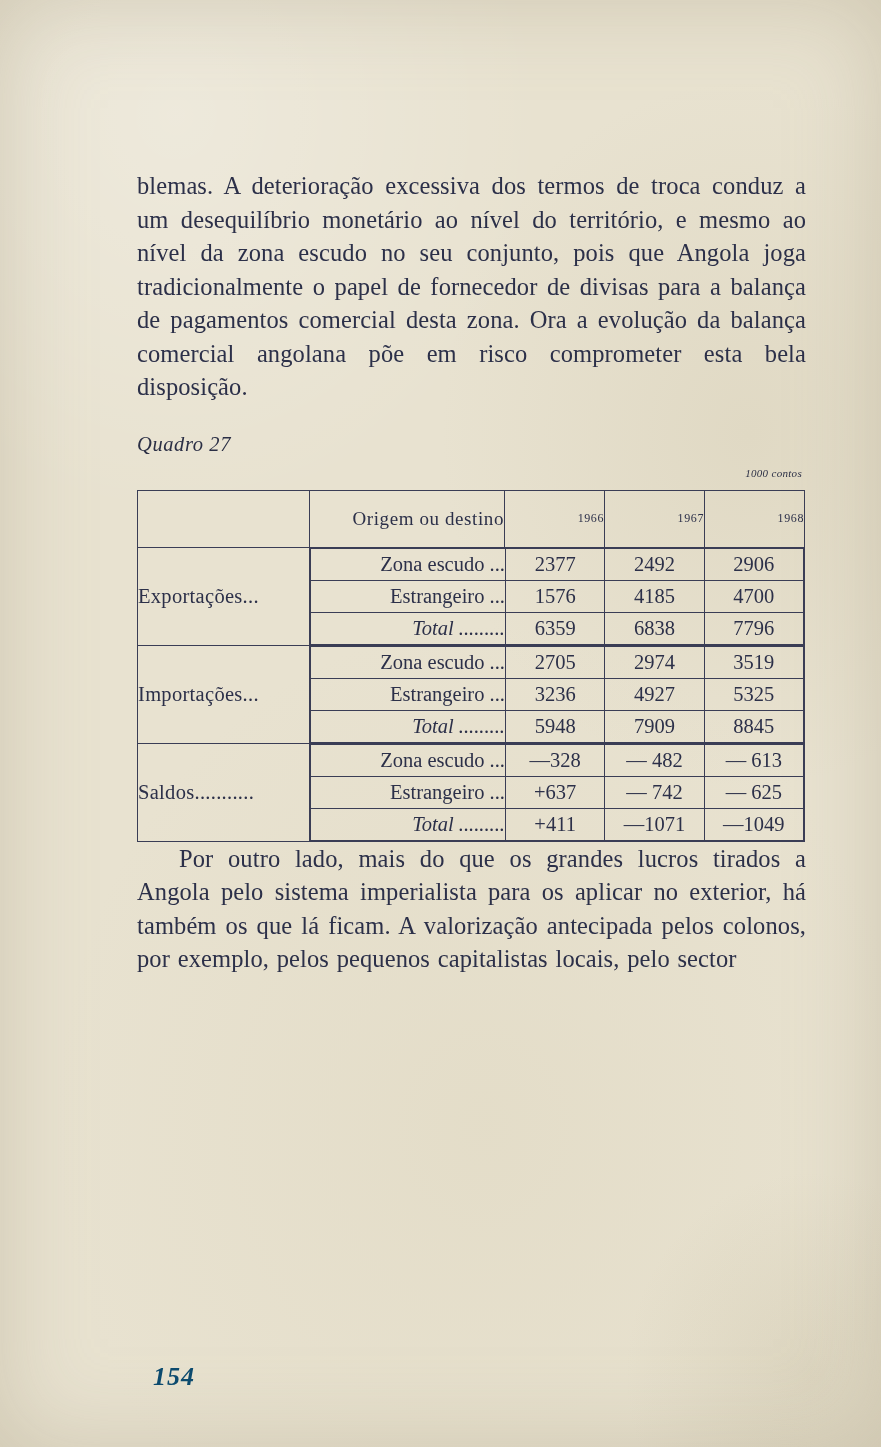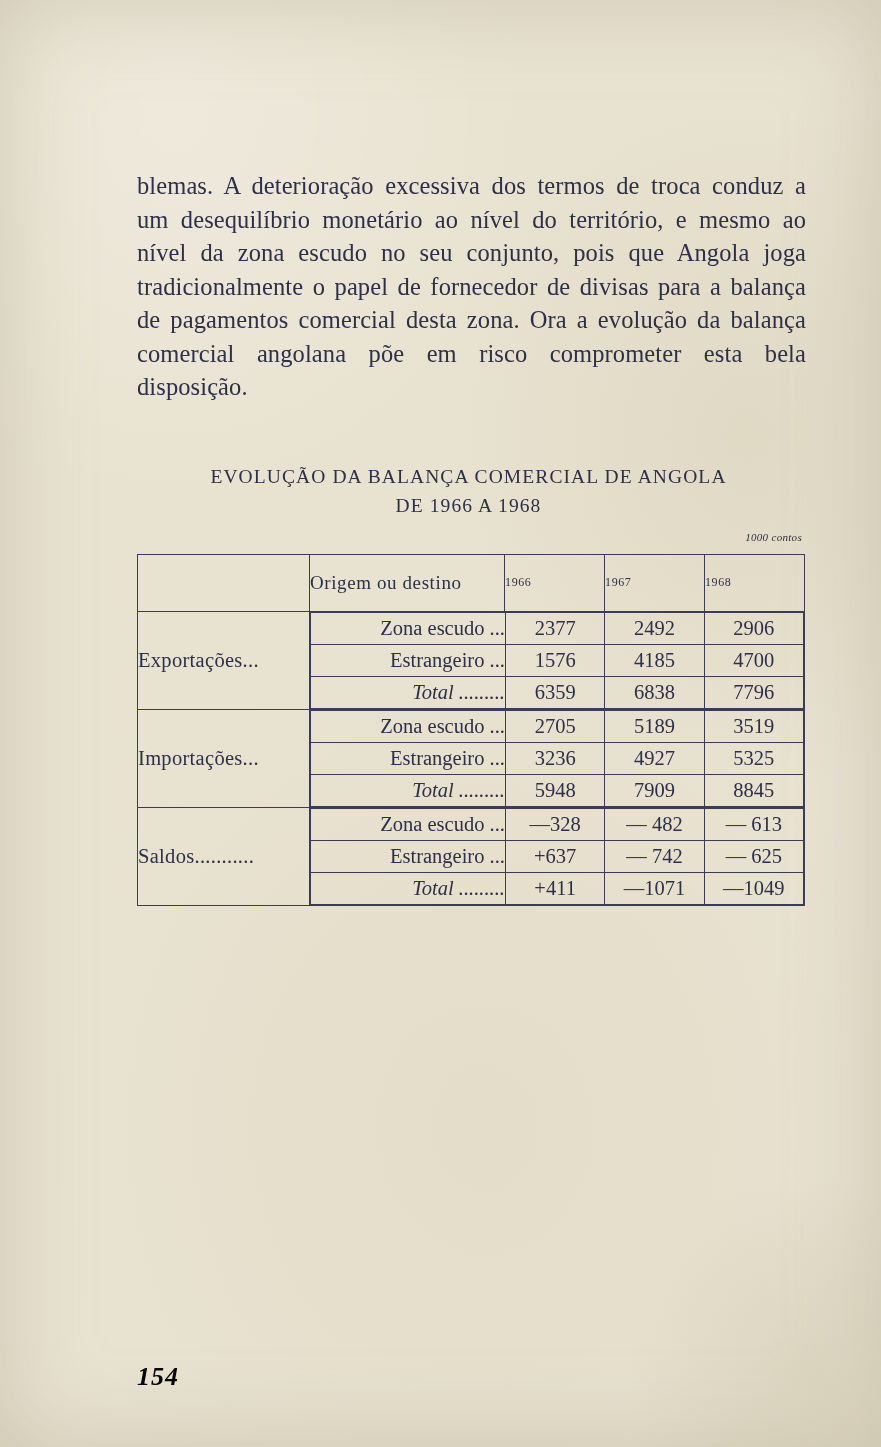--- a/index.html
+++ b/index.html
@@ -84,21 +84,21 @@
     font-size: 20.5px;
     color: #2c3049;
   }
   table.balance td, table.balance th {
     border: 1.6px solid #3a3d55;
     padding: 0;
     font-weight: normal;
   }
   .hdr-cell {
     height: 56px;
-    text-align: left;
+    text-align: right;
     vertical-align: middle;
     font-size: 19px;
     letter-spacing: 0.6px;
   }
   .hdr-year {
     font-size: 12px;
   }
   .hdr-blank {
     width: 172px;
   }
@@ -148,44 +148,41 @@
     text-align: center;
     padding-right: 4px;
     letter-spacing: 0.3px;
   }
   .source-note i { font-style: italic; }
   .after-table {
     margin-top: 44px;
   }
   .folio {
     position: absolute;
-    left: 137px;
+    left: 153px;
     bottom: 55px;
     font-size: 26px;
     font-style: italic;
     font-weight: bold;
     letter-spacing: 1px;
-    color: #000000;
+    color: #0c4a6e;
   }
 </style>
 </head>
 <body>
 
 <div class="paper-grain"></div>
 <div class="edge-shade"></div>
 
 <div class="page">
 
   <p class="body-text">blemas. A deterioração excessiva dos termos de troca conduz a um desequilíbrio monetário ao nível do território, e mesmo ao nível da zona escudo no seu conjunto, pois que Angola joga tradicionalmente o papel de fornecedor de divisas para a balança de pagamentos comercial desta zona. Ora a evolução da balança comercial angolana põe em risco comprometer esta bela disposição.</p>
 
-  <div class="table-title">
-    <div>EVOLUÇÃO DA BALANÇA COMERCIAL DE ANGOLA</div>
-    <div>DE 1966 A 1968</div>
-  </div>
-
+
+  <div class="quadro-row">Quadro 27</div>
 
   <div class="units-row">1000 contos</div>
 
   <table class="balance">
     <tbody>
         <tr>
       <td class="hdr-cell hdr-blank"></td>
       <td class="hdr-cell col-label">Origem ou destino</td>
       <td class="hdr-cell hdr-year col-year">1966</td>
       <td class="hdr-cell hdr-year col-year">1967</td>
@@ -221,21 +218,21 @@
     </tr>
 
     <tr>
       <td class="grp-name">Importações...</td>
       <td class="subrows" colspan="4">
         <table class="subtable">
           <tbody>
                 <tr class="block-pad-top">
             <td class="sub-label col-label">Zona escudo ...</td>
             <td class="sub-val">2705</td>
-            <td class="sub-val">5189</td>
+            <td class="sub-val">2974</td>
             <td class="sub-val">3519</td>
           </tr>
           <tr>
             <td class="sub-label col-label">Estrangeiro  ...</td>
             <td class="sub-val">3236</td>
             <td class="sub-val">4927</td>
             <td class="sub-val">5325</td>
           </tr>
           <tr class="block-pad-bot">
             <td class="sub-label col-label total">Total .........</td>
@@ -272,16 +269,17 @@
             <td class="sub-val">—1049</td>
           </tr>
         </tbody>
             </table>
       </td>
     </tr>
   </tbody>
     </table>
 
 
+  <p class="body-text indent after-table">Por outro lado, mais do que os grandes lucros tirados a Angola pelo sistema imperialista para os aplicar no exterior, há também os que lá ficam. A valorização antecipada pelos colonos, por exemplo, pelos pequenos capitalistas locais, pelo sector</p>
 
 </div>
 
 <div class="folio">154</div>
 
 </body></html>

